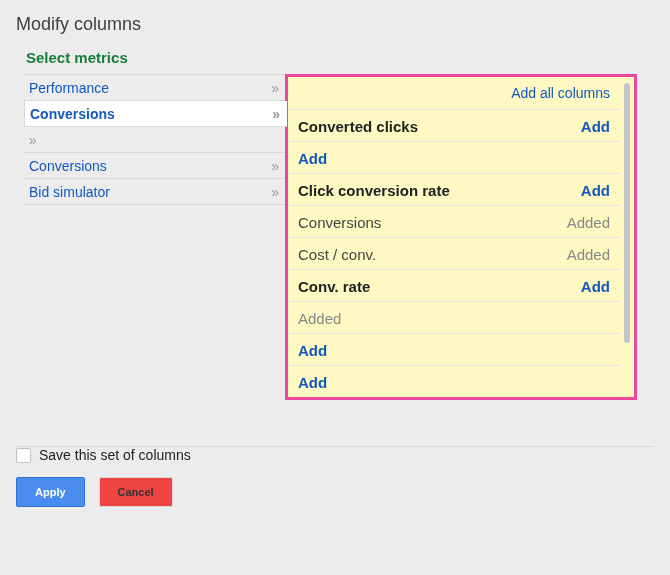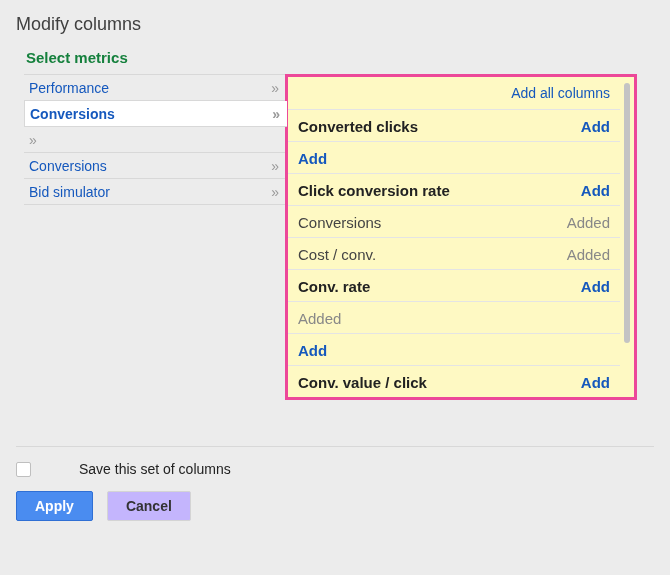--- a/index.html
+++ b/index.html
@@ -105,53 +105,51 @@
 
   
   .divider {
     height: 1px;
     background: #d8d8d8;
     margin-top: 46px;
   }
   .save-row {
     display: flex;
     align-items: center;
-    margin-top: 14px;
-    gap: 40px;
   }
   .checkbox {
     width: 15px; height: 15px;
     border: 1px solid #bfbfbf;
     background: #fff;
     margin-right: 8px;
     border-radius: 2px;
   }
   .save-label { font-size: 14px; color: #222; }
   .btn-row {
     display: flex;
     gap: 14px;
     margin-top: 14px;
   }
   .btn {
     height: 30px;
     padding: 0 18px;
-    font-size: 14px;
+    font-size: 11px;
     font-weight: 700;
     border-radius: 2px;
     cursor: pointer;
     display: inline-flex;
     align-items: center;
   }
   .btn.primary {
     background: #4a8cf0;
     border: 1px solid #2f6fd4;
     color: #fff;
   }
   .btn.secondary {
-    background: #c4b5fd;
+    background: #ef4444;
     border: 1px solid #d4d4d4;
     color: #333;
   }
 </style>
 </head>
 <body>
 
 <div class="title">Modify columns</div>
 <div class="subtitle">Select metrics</div>
 
@@ -206,21 +204,20 @@
         <span class="m-name">Conv. rate</span>
         <span class="m-action">Add</span>
       </div>
       <div class="metric-row added">
         <span class="m-action">Added</span>
       </div>
       <div class="metric-row pending">
         <span class="m-action">Add</span>
       </div>
       <div class="metric-row pending">
-        <span class="m-name">Conv. value / click</span>
         <span class="m-action">Add</span>
       </div>
     </div>
   </div>
 </div>
 
 <div class="divider"></div>
 
 <div class="save-row">
   <span class="checkbox"></span>

